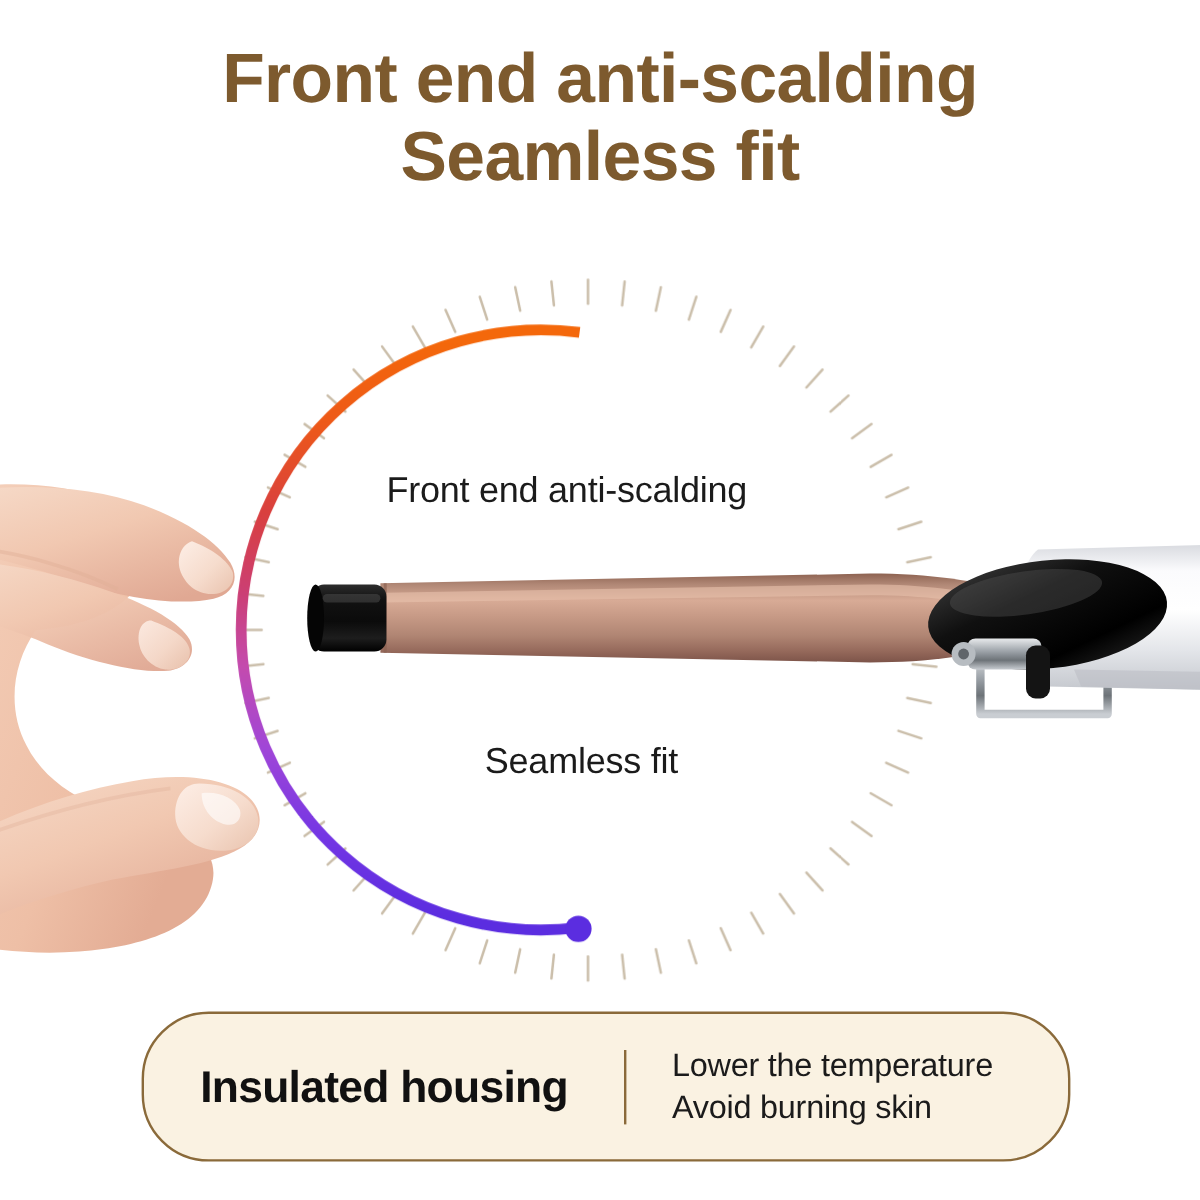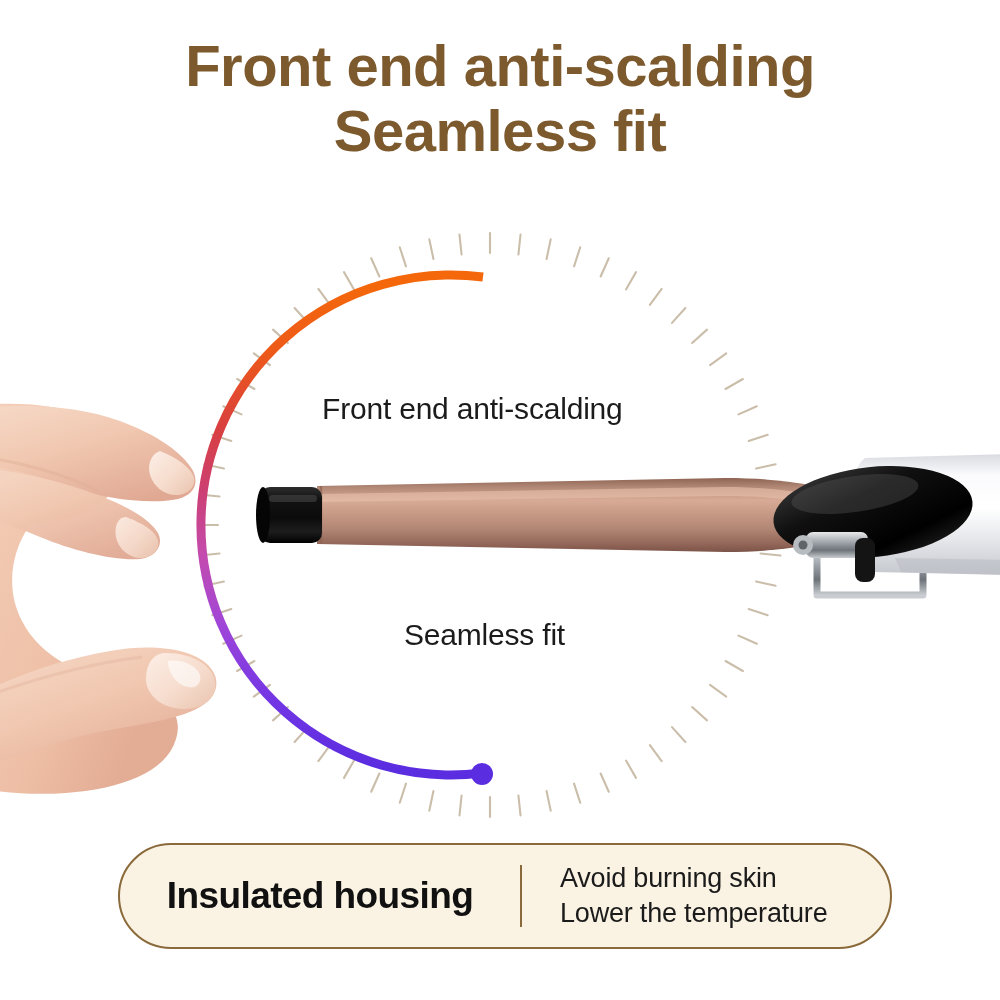--- a/index.html
+++ b/index.html
@@ -87,21 +87,21 @@
     z-index: 28;
   }
   #hand svg { display: block; }
 
   
   #banner {
     position: absolute;
     left: 118px;
     top: 843px;
     width: 774px;
-    height: 106px;
+    height: 125px;
     box-sizing: border-box;
     border: 2px solid #8a6a3a;
     border-radius: 56px;
     background: #faf2e2;
     display: flex;
     align-items: center;
     z-index: 40;
   }
   #banner-headline {
     flex: 0 0 auto;
@@ -469,18 +469,18 @@
 
       <path d="M 10 62 C 50 66 96 80 128 96" fill="none" stroke="#dfaf97" stroke-width="3" opacity="0.45"></path>
       <path d="M 20 300 C 70 282 124 268 172 262" fill="none" stroke="#dfaf97" stroke-width="3" opacity="0.35"></path>
     </svg>
   </div>
 
   <div id="banner">
     <div id="banner-headline">Insulated housing</div>
     <div id="banner-divider"></div>
     <div id="banner-sub">
+      <span>Lower the temperature</span>
       <span>Avoid burning skin</span>
-      <span>Lower the temperature</span>
     </div>
   </div>
 
 </div>
 
 </body></html>

